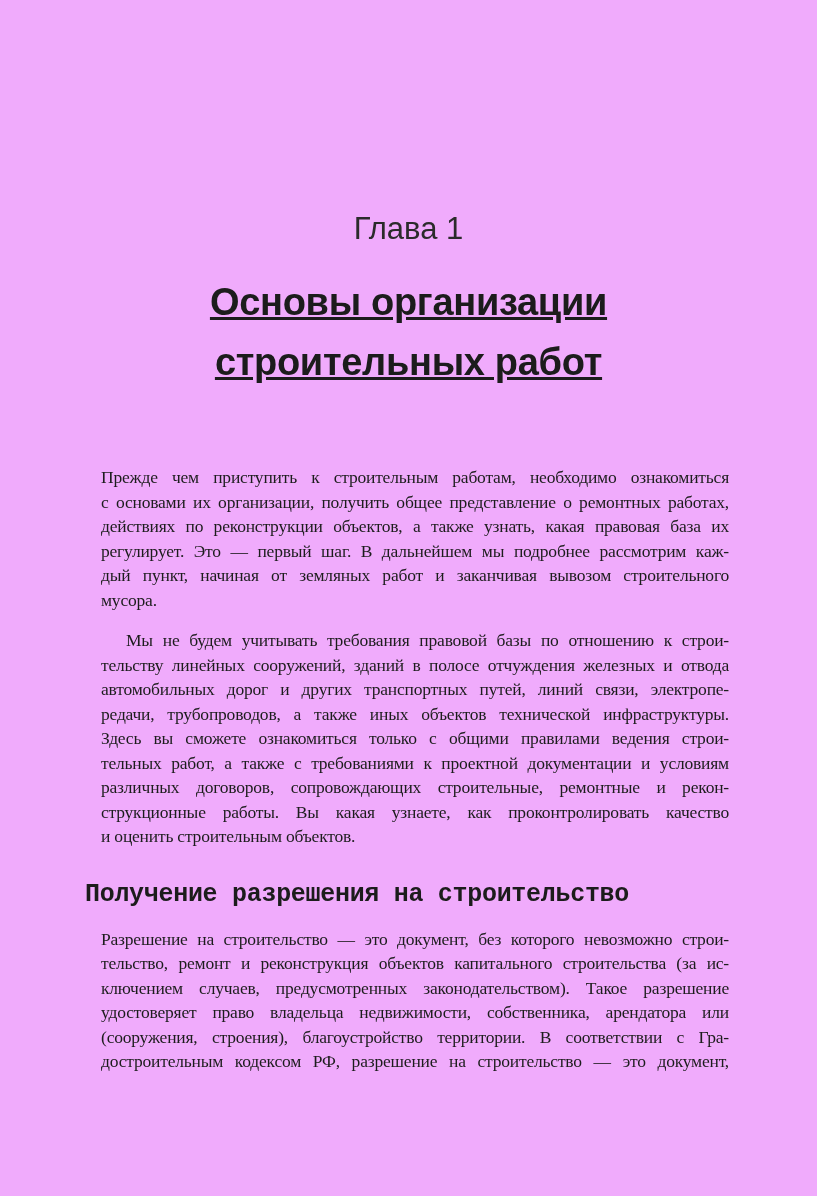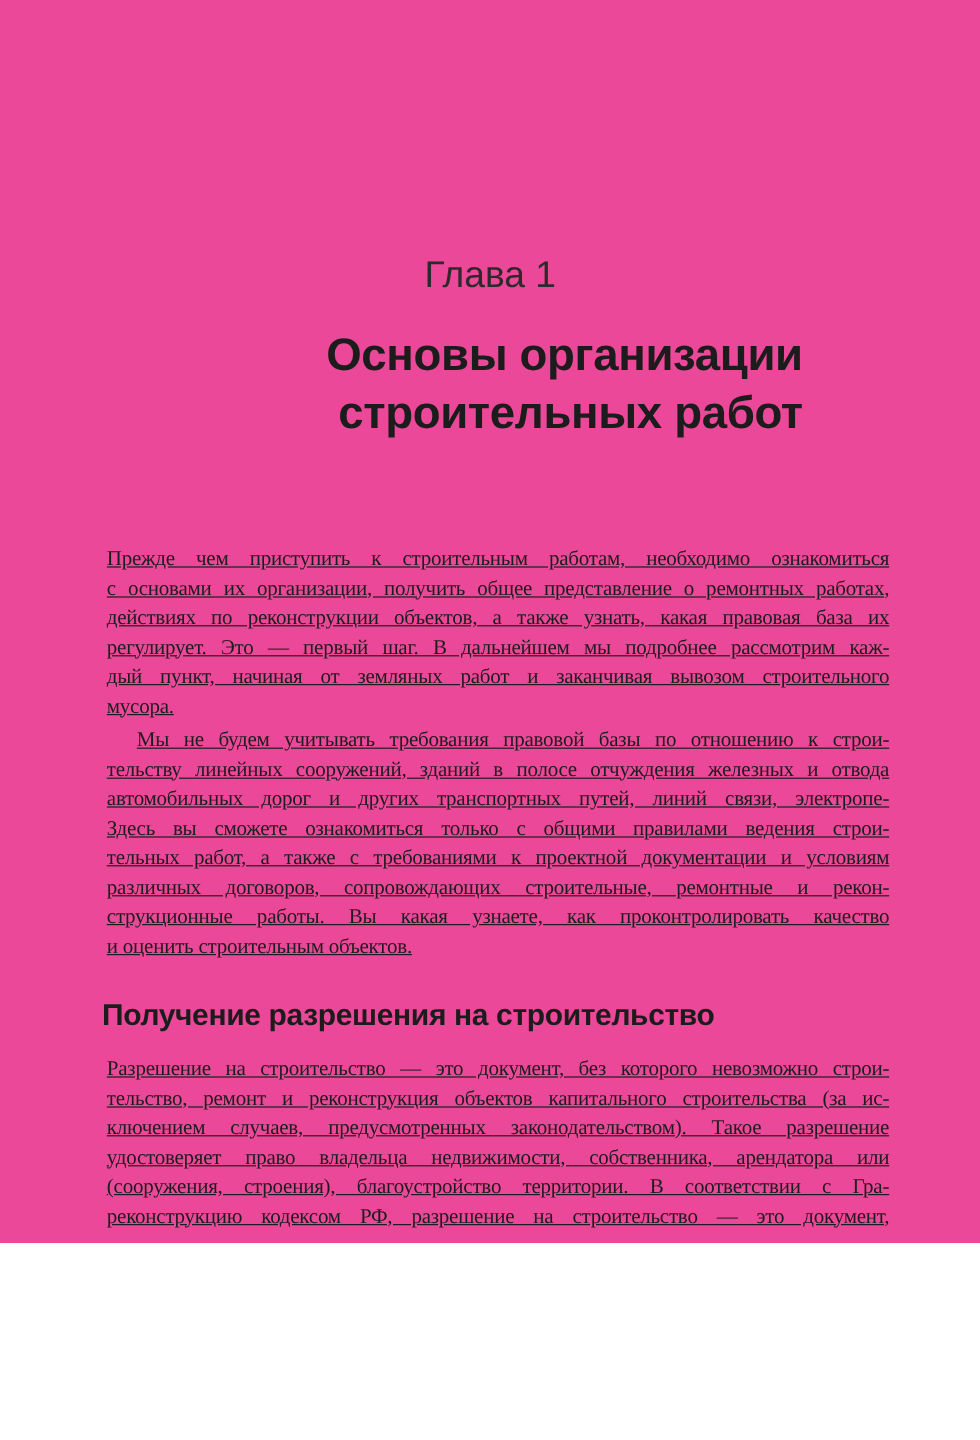--- a/index.html
+++ b/index.html
@@ -3,22 +3,22 @@
 <meta charset="utf-8">
 <style>
   html, body {
     margin: 0;
     padding: 0;
     background: #ffffff;
   }
   .page {
     position: relative;
     width: 817px;
-    height: 1036px;
-    background: #ec4899;
+    height: 1196px;
+    background: #f0abfc;
     margin: 0 auto;
     overflow: hidden;
     font-kerning: normal;
   }
   .chapter-label {
     position: absolute;
     top: 210px;
     left: 0;
     right: 0;
     text-align: center;
@@ -26,51 +26,52 @@
     font-weight: 400;
     font-size: 31px;
     line-height: 38px;
     color: #2b2b2b;
   }
   .chapter-title {
     position: absolute;
     top: 272px;
     left: 148px;
     right: 148px;
-    text-align: right;
+    text-align: center;
     font-family: "Liberation Sans", sans-serif;
     font-weight: 700;
     font-size: 38px;
-    line-height: 49px;
+    line-height: 60px;
     color: #1c1c1c;
     letter-spacing: -0.3px;
+    text-decoration: underline;
   }
   .body-flow {
     position: absolute;
     top: 449px;
     left: 85px;
     width: 660px;
     font-family: "Liberation Serif", serif;
     font-size: 17.5px;
     line-height: 24.5px;
     letter-spacing: -0.2px;
     color: #1d1d1d;
   }
-  .paragraph { margin: 4px; padding: 0; text-decoration: underline; }
+  .paragraph { margin: 16px; padding: 0; }
   .ln {
     text-align: justify;
     text-align-last: justify;
   }
   .ln-last {
     text-align: left;
     text-align-last: left;
   }
   .ln-indent { text-indent: 25px; }
   .section-heading {
-    font-family: Liberation Sans, sans-serif;
+    font-family: Liberation Mono, monospace;
     font-weight: 700;
     font-size: 25px;
     line-height: 32px;
     letter-spacing: -0.3px;
     color: #1c1c1c;
     margin-top: 30px;
     margin-bottom: 16px;
   }
 </style>
 </head>
@@ -90,32 +91,33 @@
       <div class="ln">действиях по реконструкции объектов, а также узнать, какая правовая база их</div>
       <div class="ln">регулирует. Это — первый шаг. В дальнейшем мы подробнее рассмотрим каж-</div>
       <div class="ln">дый пункт, начиная от земляных работ и заканчивая вывозом строительного</div>
       <div class="ln ln-last">мусора.</div>
     </div>
 
     <div class="paragraph">
       <div class="ln ln-indent">Мы не будем учитывать требования правовой базы по отношению к строи-</div>
       <div class="ln">тельству линейных сооружений, зданий в полосе отчуждения железных и отвода</div>
       <div class="ln">автомобильных дорог и других транспортных путей, линий связи, электропе-</div>
+      <div class="ln">редачи, трубопроводов, а также иных объектов технической инфраструктуры.</div>
       <div class="ln">Здесь вы сможете ознакомиться только с общими правилами ведения строи-</div>
       <div class="ln">тельных работ, а также с требованиями к проектной документации и условиям</div>
       <div class="ln">различных договоров, сопровождающих строительные, ремонтные и рекон-</div>
       <div class="ln">струкционные работы. Вы какая узнаете, как проконтролировать качество</div>
       <div class="ln ln-last">и оценить строительным объектов.</div>
     </div>
 
     <h2 class="section-heading">Получение разрешения на строительство</h2>
 
     <div class="paragraph">
       <div class="ln">Разрешение на строительство — это документ, без которого невозможно строи-</div>
       <div class="ln">тельство, ремонт и реконструкция объектов капитального строительства (за ис-</div>
       <div class="ln">ключением случаев, предусмотренных законодательством). Такое разрешение</div>
       <div class="ln">удостоверяет право владельца недвижимости, собственника, арендатора или</div>
       <div class="ln">(сооружения, строения), благоустройство территории. В соответствии с Гра-</div>
-      <div class="ln">реконструкцию кодексом РФ, разрешение на строительство — это документ,</div>
+      <div class="ln">достроительным кодексом РФ, разрешение на строительство — это документ,</div>
     </div>
 
   </div>
 </div>
 
 </body></html>

